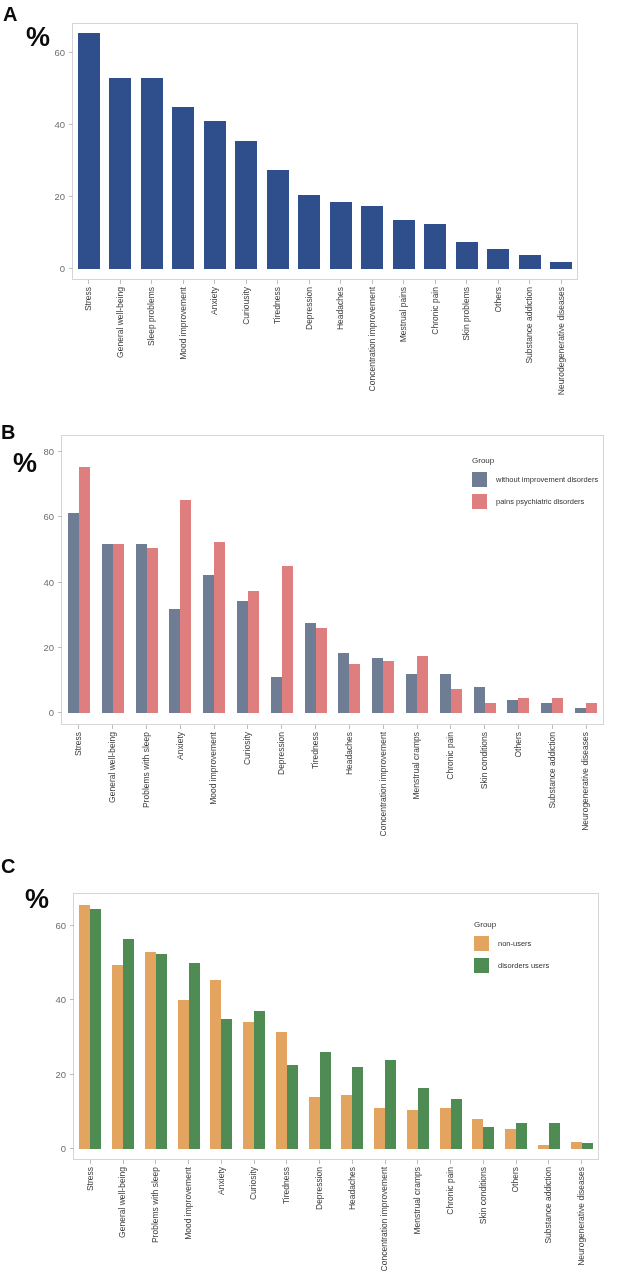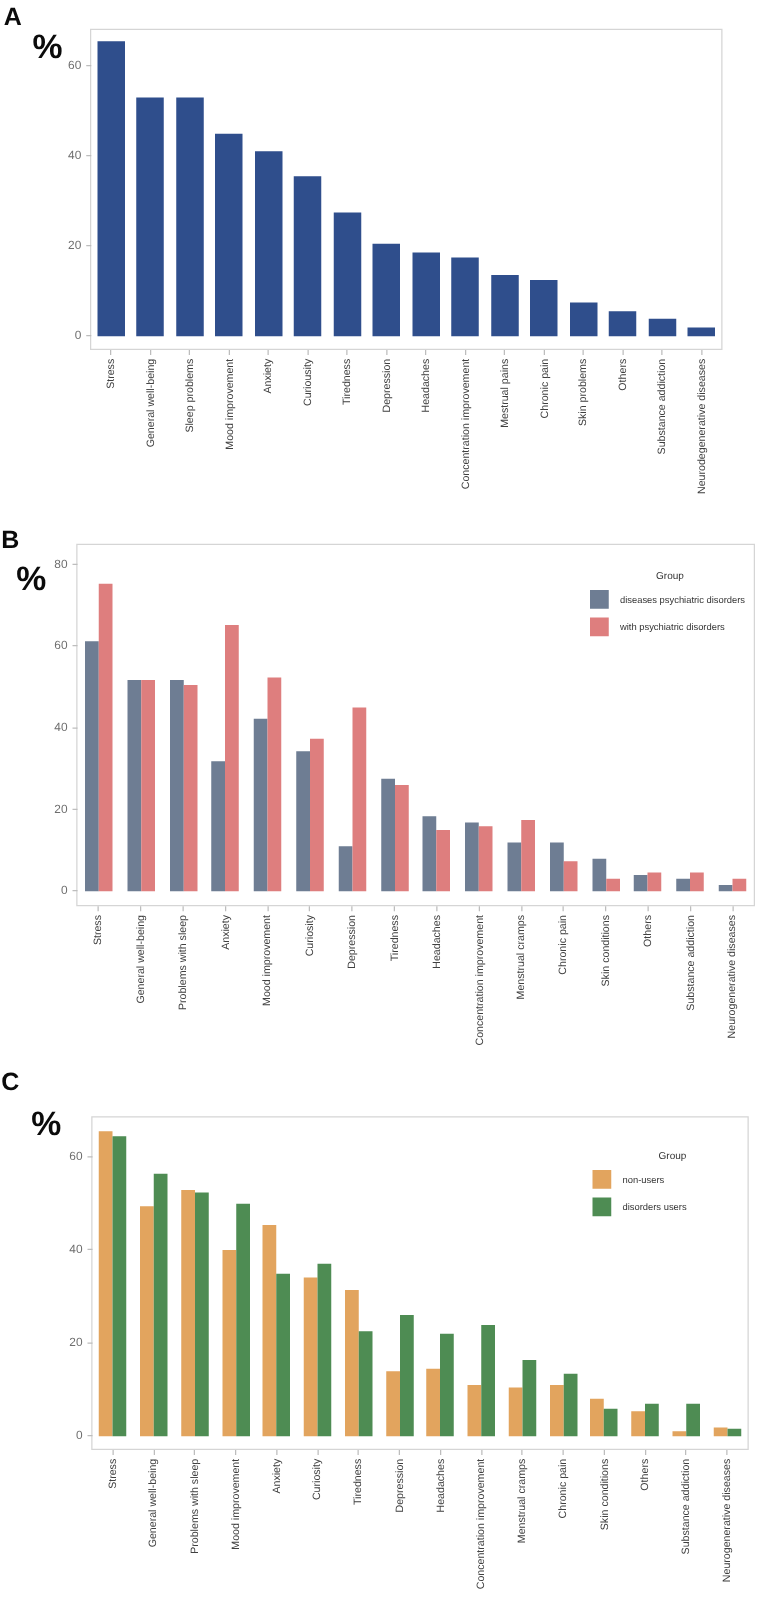--- a/index.html
+++ b/index.html
@@ -39,21 +39,21 @@
   .x-label{
     margin-top:3px;
     writing-mode:vertical-rl;
     transform:rotate(180deg);
     font-size:8.5px;color:#404040;line-height:1.1;white-space:nowrap;
   }
 
   .legend{position:absolute;width:170px;}
   #panel-b .legend{left:410px;top:20px;}
   #panel-c .legend{left:400px;top:26px;}
-  .legend-title{font-size:8px;color:#333;width:128px;text-align:center;margin-bottom:7px;}
+  .legend-title{font-size:8px;color:#333;width:128px;text-align:left;margin-bottom:7px;}
   .legend-entry{display:flex;align-items:center;margin-bottom:7px;}
   .legend-swatch{width:15px;height:15px;margin-right:9px;flex:0 0 auto;}
   .legend-label{font-size:7.5px;color:#333;white-space:nowrap;}
 </style>
 </head>
 <body>
 
 <div class="panel" id="panel-a">
   <div class="panel-letter">A</div>
   <div class="pct-label">%</div>
@@ -332,25 +332,25 @@
         </div>
         <div class="x-label-cell">
           <div class="xtick-mark"></div>
           <span class="x-label">Neurogenerative diseases</span>
         </div>
       </div>
     <div class="legend">
       <div class="legend-title">Group</div>
       <div class="legend-entry">
         <span class="legend-swatch" style="background: rgb(110, 125, 147);"></span>
-        <span class="legend-label">diseases psychiatric disorders</span>
+        <span class="legend-label">without improvement disorders</span>
       </div>
       <div class="legend-entry">
         <span class="legend-swatch" style="background: rgb(222, 126, 126);"></span>
-        <span class="legend-label">with psychiatric disorders</span>
+        <span class="legend-label">pains psychiatric disorders</span>
       </div>
     </div>
   </div>
 </div>
 
 <div class="panel" id="panel-c">
   <div class="panel-letter">C</div>
   <div class="pct-label">%</div>
   <div class="plot">
     <div class="y-axis">

